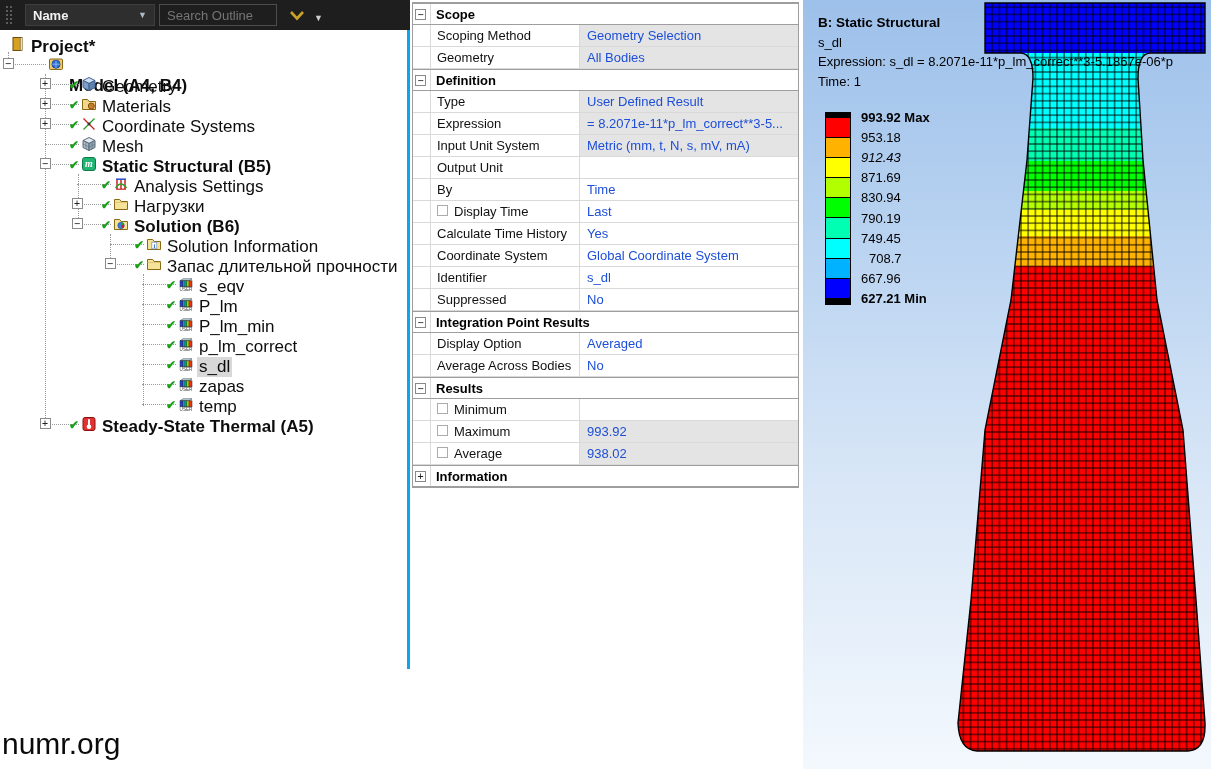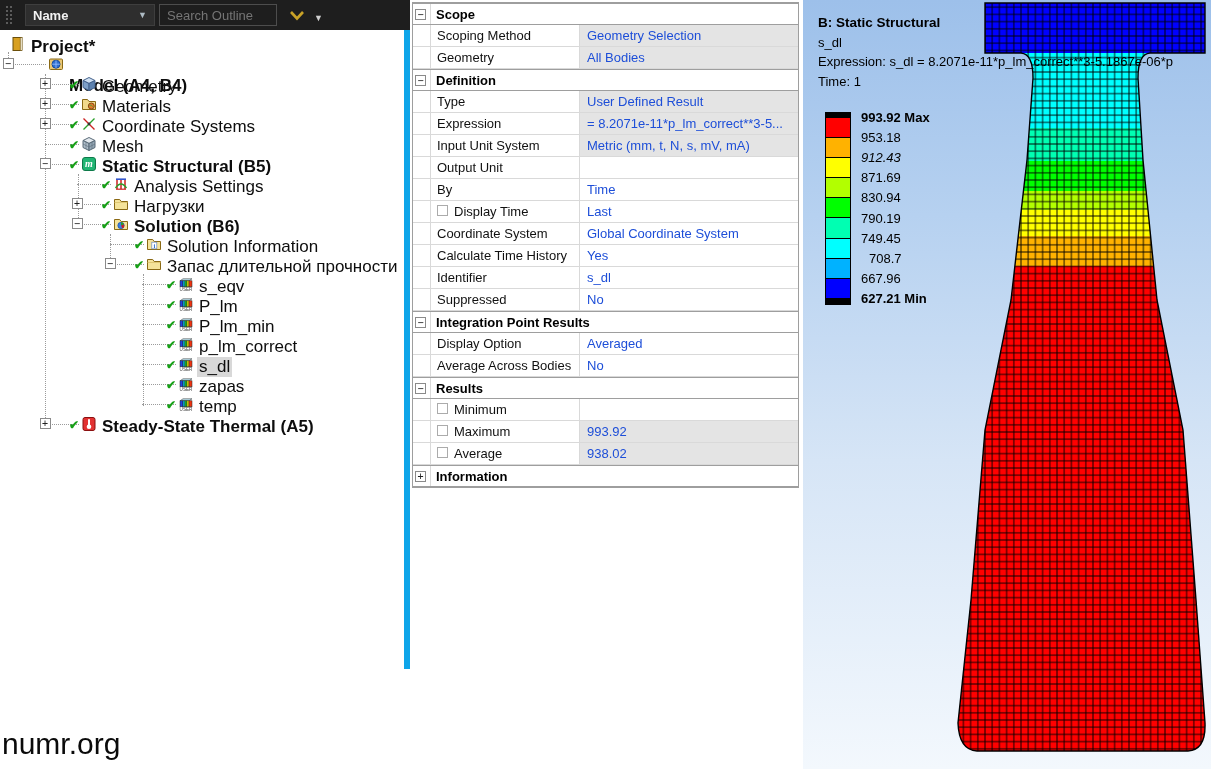--- a/index.html
+++ b/index.html
@@ -1,21 +1,21 @@
 <!DOCTYPE html>
 <html><head>
 <meta charset="utf-8">
 <style>
   html,body{margin:0;padding:0;}
   body{width:1211px;height:769px;position:relative;overflow:hidden;background:#fff;
        font-family:"Liberation Sans",sans-serif;}
 
   
   #outline-panel{position:absolute;left:0;top:0;width:410px;height:669px;background:#fff;
-                 border-right:6px solid #0ea5e9;box-sizing:border-box;}
+                 border-right:3px solid #0ea5e9;box-sizing:border-box;}
   #outline-toolbar{position:absolute;left:0;top:0;width:410px;height:30px;background:#1e1e1e;
                    display:flex;align-items:center;}
   .grip{width:9px;height:20px;margin-left:5px;
         background-image:radial-gradient(circle,#5c5c5c 1px,transparent 1.3px);
         background-size:4px 4px;}
   .name-dd{margin-left:11px;width:130px;height:22px;background:#2e2e2e;border:1px solid #3e3e3e;
            color:#f2f2f2;font-weight:bold;font-size:13px;display:flex;align-items:center;
            justify-content:space-between;padding:0 7px;box-sizing:border-box;cursor:default;}
   .name-dd .chev{color:#aebbc4;font-size:9px;}
   #outline-search{margin-left:4px;width:118px;height:22px;background:#1e1e1e;border:1px solid #4d4d4d;
@@ -403,30 +403,30 @@
         <div class="gut"></div>
         <div class="lab">
           <span class="dcheck"></span>
           <span>Display Time</span>
         </div>
         <div class="val">Last</div>
       </div>
       <div class="drow">
         <div class="gut"></div>
         <div class="lab">
+          <span>Calculate Time History</span>
+        </div>
+        <div class="val">Yes</div>
+      </div>
+      <div class="drow">
+        <div class="gut"></div>
+        <div class="lab">
           <span>Coordinate System</span>
         </div>
         <div class="val">Global Coordinate System</div>
-      </div>
-      <div class="drow">
-        <div class="gut"></div>
-        <div class="lab">
-          <span>Calculate Time History</span>
-        </div>
-        <div class="val">Yes</div>
       </div>
       <div class="drow">
         <div class="gut"></div>
         <div class="lab">
           <span>Identifier</span>
         </div>
         <div class="val">s_dl</div>
       </div>
       <div class="drow">
         <div class="gut"></div>

